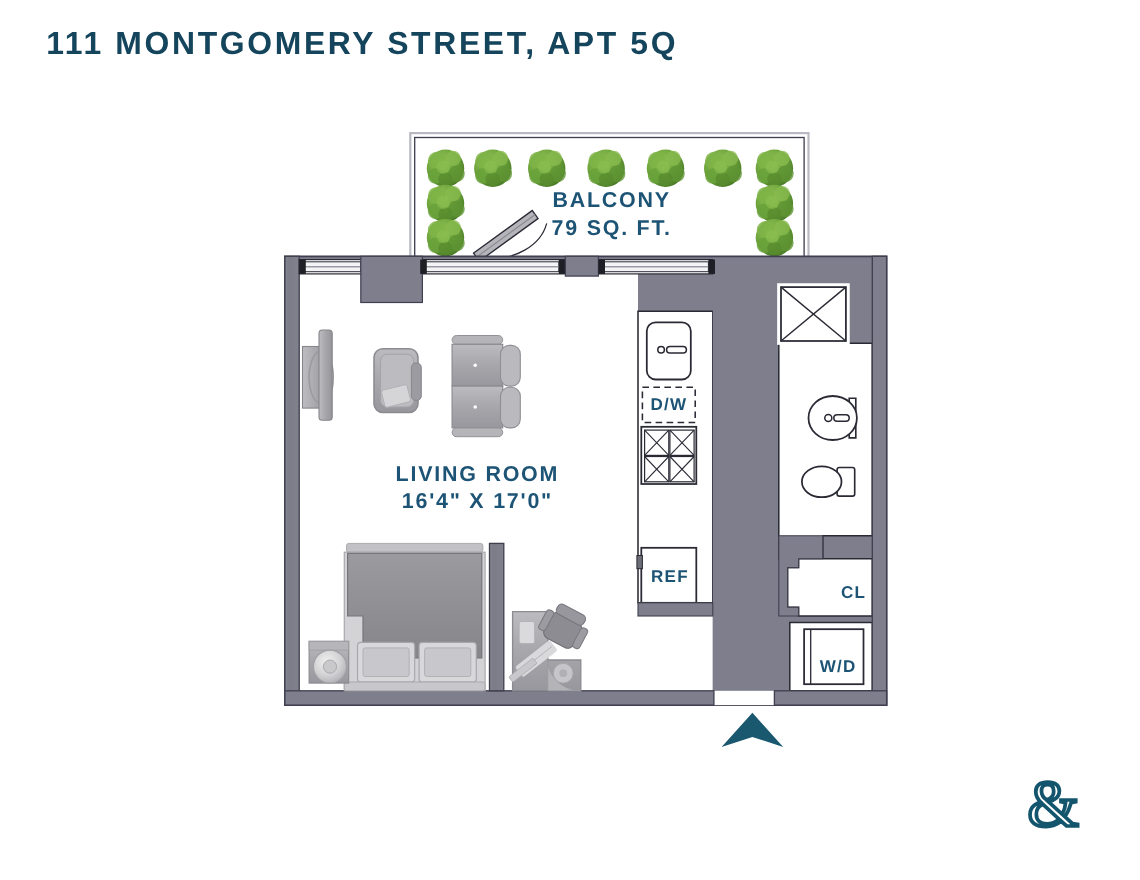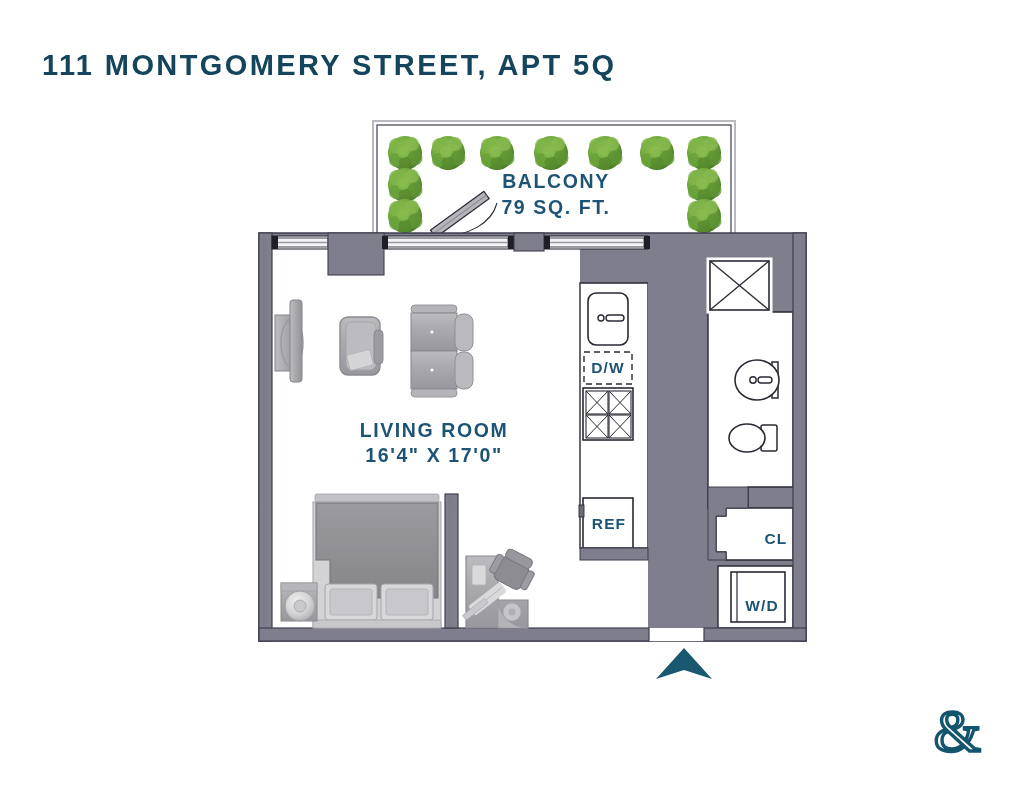--- a/index.html
+++ b/index.html
@@ -12,21 +12,21 @@
   }
   #page {
     position: relative;
     width: 1036px;
     height: 800px;
     background: #ffffff;
   }
   #plan-title {
     position: absolute;
     left: 42px;
-    top: 49px;
+    top: 24px;
     font-size: 29px;
     font-weight: bold;
     letter-spacing: 2.4px;
     color: #14455c;
     white-space: nowrap;
   }
   #floorplan-svg {
     position: absolute;
     left: 0;
     top: 0;

